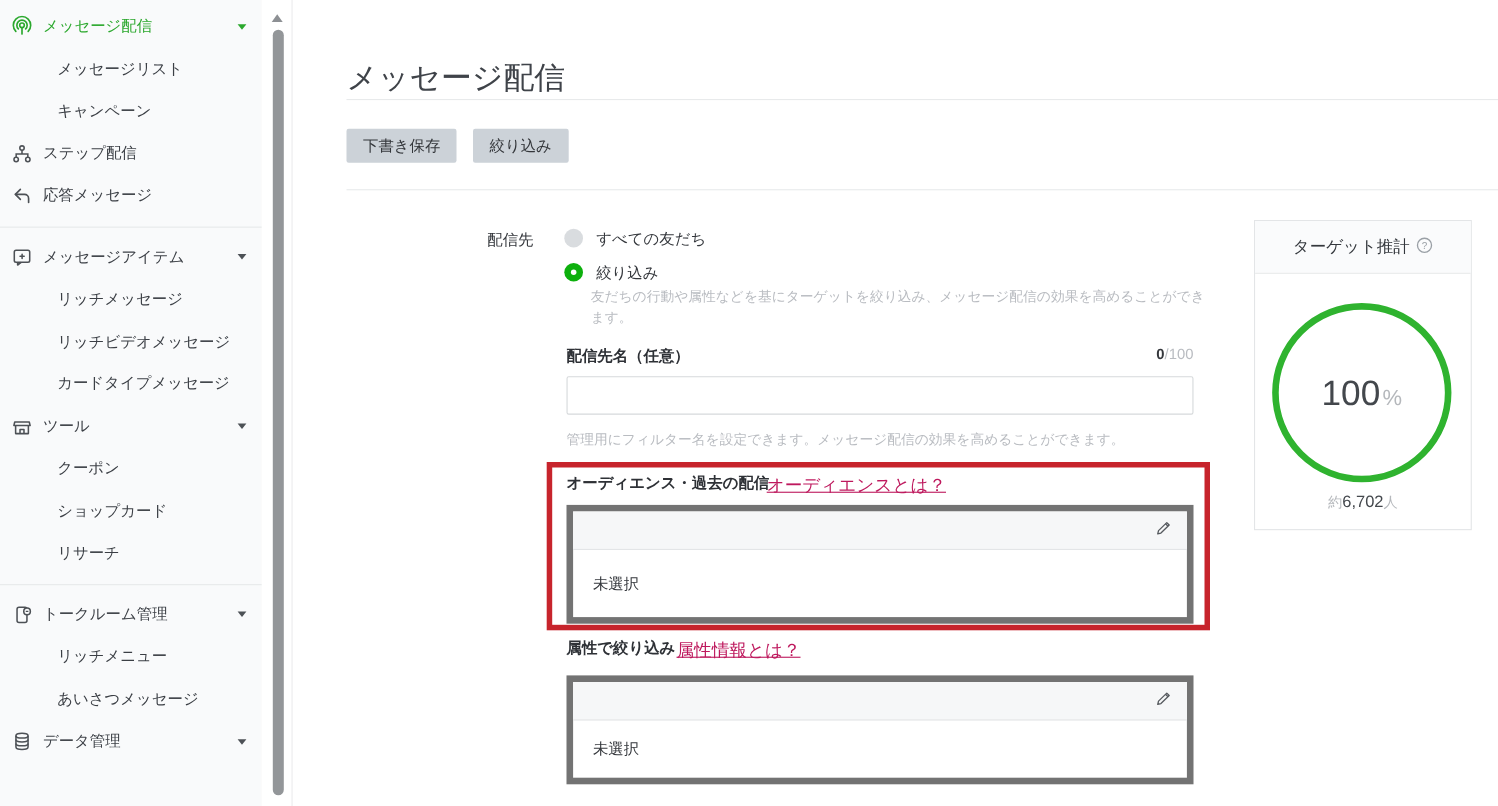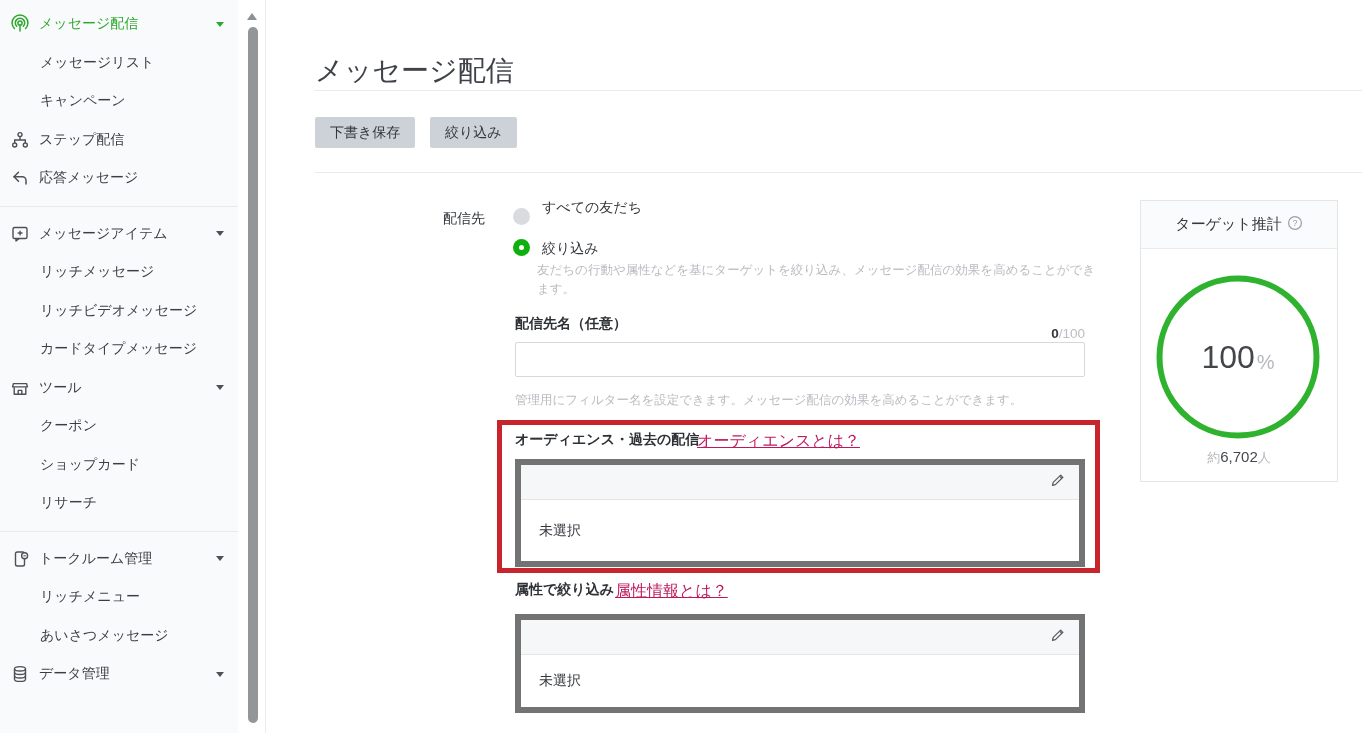--- a/index.html
+++ b/index.html
@@ -6,21 +6,21 @@
   .app{position:relative;width:1362px;height:733px;overflow:hidden;background:#fff;
        font-family:"Liberation Sans",sans-serif;-webkit-font-smoothing:antialiased;}
 
   
   .sidebar{position:absolute;left:0;top:0;width:238px;height:733px;background:#f9fafb;}
   .side-group.first{padding-top:5px;}
   .side-divider{border-top:1px solid #e7e9ea;margin:8px 0;}
   .side-item{height:38.5px;display:flex;align-items:center;padding:0 14px 0 10px;
              font-size:14px;color:#3b3f45;cursor:pointer;box-sizing:border-box;}
   .side-item .icon{width:20px;height:20px;margin-right:9px;flex:none;display:flex;align-items:center;justify-content:center;}
-  .side-item.sub{padding-left:40px;}
+  .side-item.sub{padding-left:40px;margin-left:12px;}
   .side-item .lbl{flex:1;white-space:nowrap;}
   .side-item.green-text{color:#2ba82d;}
   .caret{width:0;height:0;border-left:4.5px solid transparent;border-right:4.5px solid transparent;
          border-top:5.5px solid #4d5156;flex:none;}
   .caret.green{border-top-color:#2ba82d;}
 
   
   .side-scroll{position:absolute;left:238px;top:0;width:27px;height:733px;background:#ffffff;border-right:1px solid #ececed;}
   .scroll-up{position:absolute;left:9px;top:13px;width:0;height:0;border-left:5.5px solid transparent;
              border-right:5.5px solid transparent;border-bottom:7px solid #8d9094;}
@@ -34,26 +34,26 @@
   .gray-btn{position:absolute;top:117px;height:31px;background:#ccd2d8;border:none;border-radius:2px;
             font-size:14px;color:#33363a;padding:3px 15px;font-family:inherit;cursor:pointer;}
   .btn-draft{left:315px;} .btn-test{left:430px;}
 
   .lbl-recipient{position:absolute;left:443px;top:210px;font-size:14px;color:#34373c;}
   .radio{position:absolute;width:17px;height:17px;border-radius:50%;cursor:pointer;}
   .radio.unsel{left:513px;top:208px;background:#d9dcdf;}
   .radio.sel{left:513px;top:239px;background:#0db00d;}
   .radio.sel::after{content:"";position:absolute;left:6px;top:6px;width:5px;height:5px;border-radius:50%;background:#fff;}
   .radio-lbl{position:absolute;font-size:14px;color:#34373c;cursor:pointer;}
-  .rl1{left:542px;top:199px;text-align:center;} .rl2{left:542px;top:240px;}
+  .rl1{left:542px;top:209px;text-align:center;} .rl2{left:542px;top:240px;}
   .help-filter{position:absolute;left:537px;top:261px;width:567px;font-size:12.5px;line-height:19px;color:#b9bcc1;}
 
   .field-label{position:absolute;font-size:14px;font-weight:bold;color:#2e3136;white-space:nowrap;}
   .fl-name{left:515px;top:315px;} .fl-audience{left:515px;top:431px;} .fl-attribute{left:515px;top:581px;}
-  .counter{position:absolute;left:935px;top:326px;width:150px;text-align:right;font-size:13.5px;}
+  .counter{position:absolute;left:935px;top:314px;width:150px;text-align:right;font-size:13.5px;}
   .counter .cur{color:#34373c;font-weight:bold;} .counter .max{color:#b9bcc1;}
   .name-input{position:absolute;left:515px;top:342px;width:570px;height:35px;border:1px solid #d6d9db;
               border-radius:2px;box-sizing:border-box;padding:0 10px;font-size:14px;background:#fff;font-family:inherit;}
   .help-name{position:absolute;left:515px;top:392px;font-size:12.5px;color:#b9bcc1;white-space:nowrap;}
 
   .inline-link{position:absolute;font-size:16px;color:#be185d;text-decoration:underline;cursor:pointer;white-space:nowrap;}
   .lk-audience{left:697px;top:431px;} .lk-attribute{left:615px;top:581px;}
 
   .select-box{position:absolute;left:515px;width:570px;border:6px solid #737373;background:#fff;box-sizing:border-box;}
   .box-audience{top:459px;height:108px;} .box-attribute{top:614px;height:99px;}

